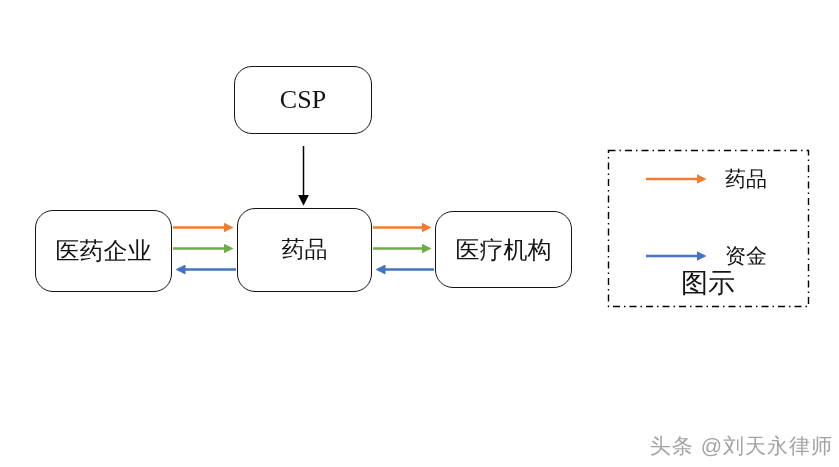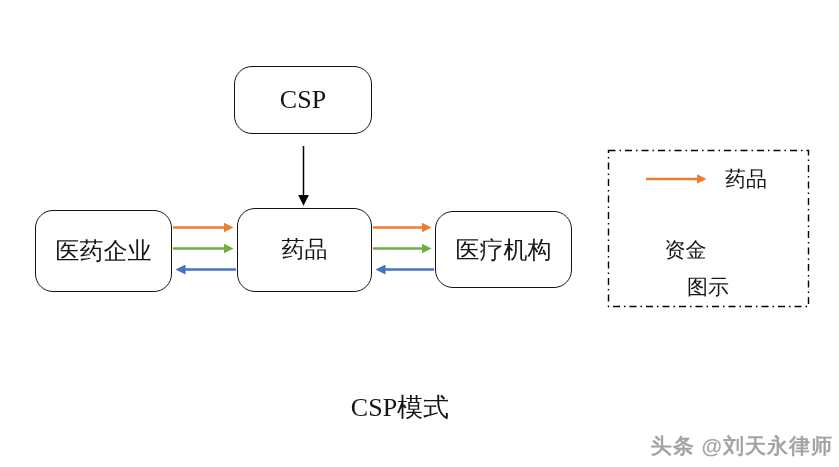--- a/index.html
+++ b/index.html
@@ -23,30 +23,30 @@
   .legend{
     position:absolute;left:608px;top:150px;width:200px;height:157px;box-sizing:border-box;
   }
   .legend-row{
     position:absolute;left:38px;height:26px;display:flex;align-items:center;
   }
   .legend-row .lg-arrow{display:block;}
   .legend-row .lg-label{margin-left:13px;font-size:21px;white-space:nowrap;}
   .legend-row.r0{top:16px;}
   .legend-row.r1{top:52px;}
-  .legend-row.r2{top:86px;flex-direction:column;}
+  .legend-row.r2{top:93px;}
   .legend-title{
-    position:absolute;left:0;bottom:6px;width:100%;text-align:center;font-size:21px;
+    position:absolute;left:0;bottom:6px;width:100%;text-align:center;font-size:27px;
   }
   .caption{
     position:absolute;left:0;top:393px;width:800px;text-align:center;
     font-size:26px;line-height:30px;
   }
   .watermark{
-    position:absolute;right:6px;top:432px;font-size:21px;font-weight:bold;
+    position:absolute;right:6px;top:432px;font-size:21px;font-weight:normal;
     font-family:"Liberation Sans","DejaVu Sans",sans-serif;
     color:#a3a3a3;text-shadow:2px 2px 1px rgba(255,255,255,0.95),-1px -1px 0 rgba(255,255,255,0.55);
     letter-spacing:1px;white-space:nowrap;
   }
 </style>
 </head>
 <body>
 
 <div class="stage">
 
@@ -105,17 +105,16 @@
     </div>
     <div class="legend-row r2">
       <svg class="lg-arrow" width="66" height="12" viewBox="0 0 66 12">
         <line x1="0" y1="6" x2="58" y2="6" stroke-width="2.4" marker-end="url(#mk-fund)" stroke="#4472C4"></line>
       </svg>
       <span class="lg-label">资金</span>
     </div>
     <div class="legend-title">图示</div>
   </div>
 
-  <div class="caption">CSP模式</div>
 
   <div class="watermark">头条 @刘天永律师</div>
 
 </div>
 
 </body></html>

